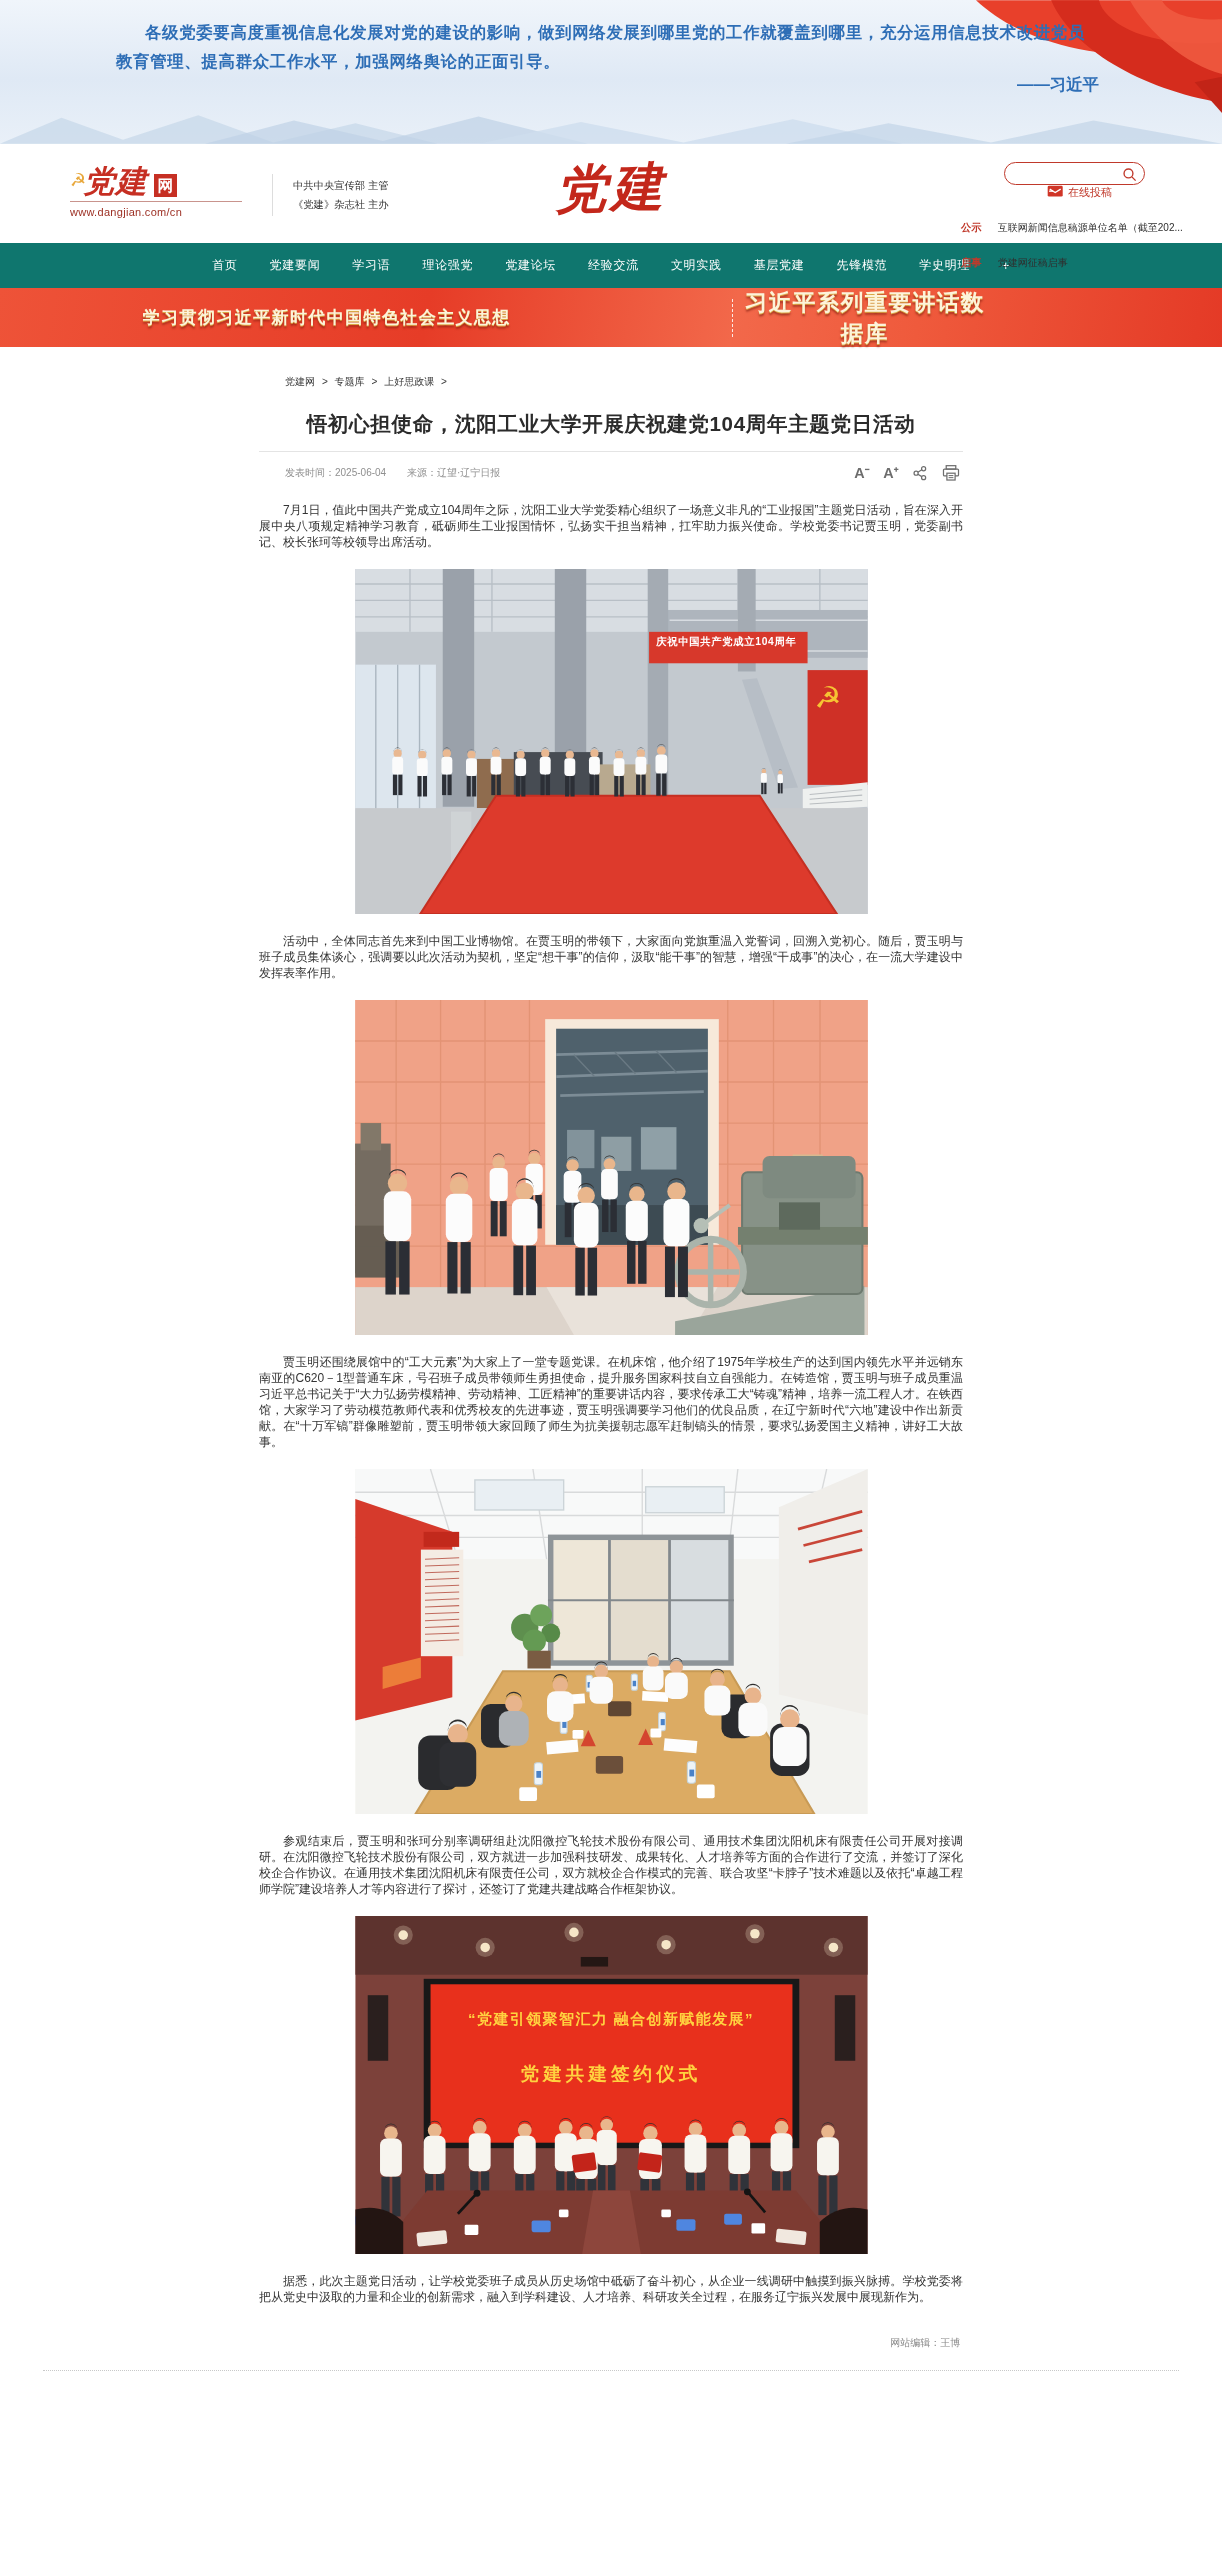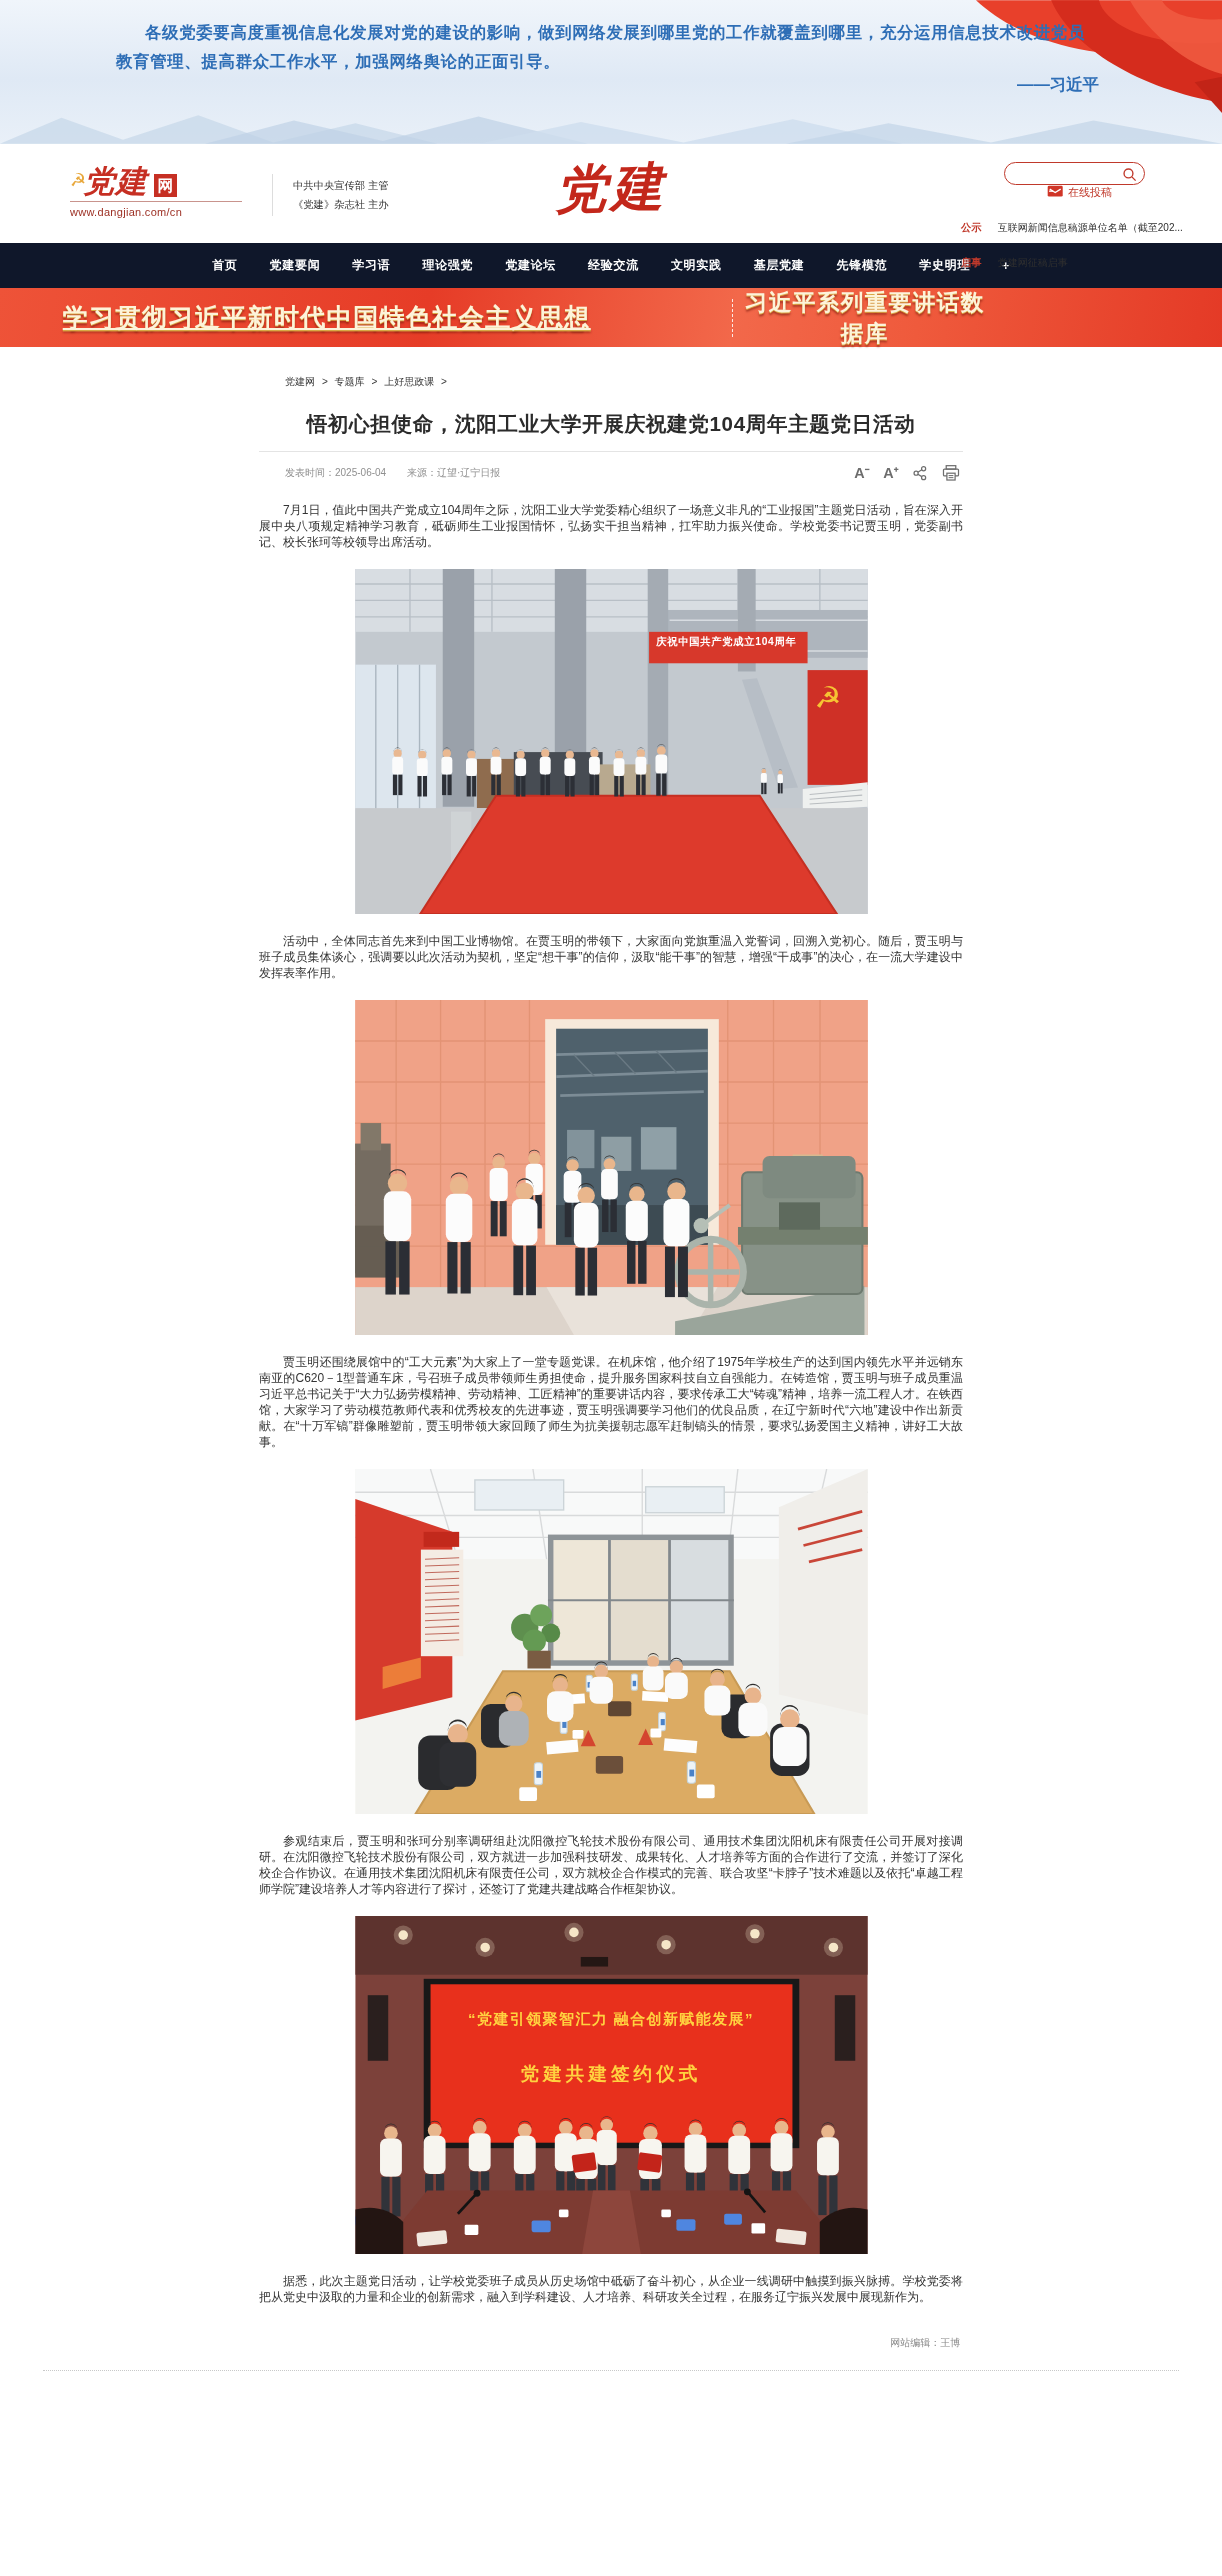--- a/index.html
+++ b/index.html
@@ -52,38 +52,38 @@
   .search-pill input { position: absolute; left: 9.6px; top: 2.1px; width: 106px; height: 18px; border: none; outline: none; font-size: 9.6px; background: transparent; }
   .search-pill .mag { position: absolute; right: 6.2px; top: 4.1px; }
   .submit-link { display: flex; align-items: center; margin-left: 11px; color: #c0392b; font-size: 11px; cursor: pointer; }
   .submit-link .env { margin-right: 4.8px; }
   .notice-row { margin-top: 21px; font-size: 10px; display: flex; align-items: center; white-space: nowrap; gap: 8px; }
   .notice-tag { color: #c0392b; font-weight: bold; margin-right: 8.2px; font-size: 10.3px; }
   .notice-text { color: #2f2f2f; }
 
   
   .main-nav {
-    height: 45px; background: #0f172a; display: flex; align-items: center;
-    justify-content: center; gap: 32px; font-weight: bold;
+    height: 45px; background: #0f766e; display: flex; align-items: center;
+    justify-content: center; gap: 32px;
   }
   .main-nav a { color: #fff; font-size: 12px; text-decoration: none; letter-spacing: 0.7px; cursor: pointer; }
 
   
   .sub-banner {
     height: 59px; display: flex; align-items: center;
     background: linear-gradient(100deg, #ee5338 0%, #e63c27 35%, #f26а4a 60%, #ef5a3c 75%, #e43a26 100%);
     background: linear-gradient(100deg, #ee5338 0%, #e63c27 35%, #f2684a 60%, #ef5a3c 75%, #e43a26 100%);
   }
   .sub-banner .cell-left { width: 60%; text-align: center; padding-right: 79px; }
   .sub-banner .cell-right { width: 40%; text-align: center; padding-right: 226px; }
   .gold-3d {
     color: #fdf3da; font-weight: bold; letter-spacing: 1.4px;
     text-shadow: 0 1.4px 0 #d8a945, 0 2.7px 2.1px rgba(110, 20, 5, 0.55);
   }
-  .cell-left .gold-3d { font-size: 25px; text-decoration: underline; }
+  .cell-left .gold-3d { font-size: 17px; }
   .cell-right .gold-3d { font-size: 22.6px; }
   .banner-divider { border-left: 1.4px dashed rgba(255,255,255,0.85); height: 38px; }
 
   
   .content { background: #fff; min-height: 2260px; padding-top: 8.2px; }
   .container { width: 704px; margin: 16px auto; }
   .breadcrumb { font-size: 10px; color: #3a3a3a; padding-left: 26px; padding-top: 4.1px; }
   .breadcrumb span { margin-right: 4.1px; }
   .breadcrumb .crumb { cursor: pointer; }
   .article-title { text-align: center; font-size: 20.5px; font-weight: bold; color: #2b2b2b; margin: 20.5px 0 13.7px; letter-spacing: 0.7px; }

